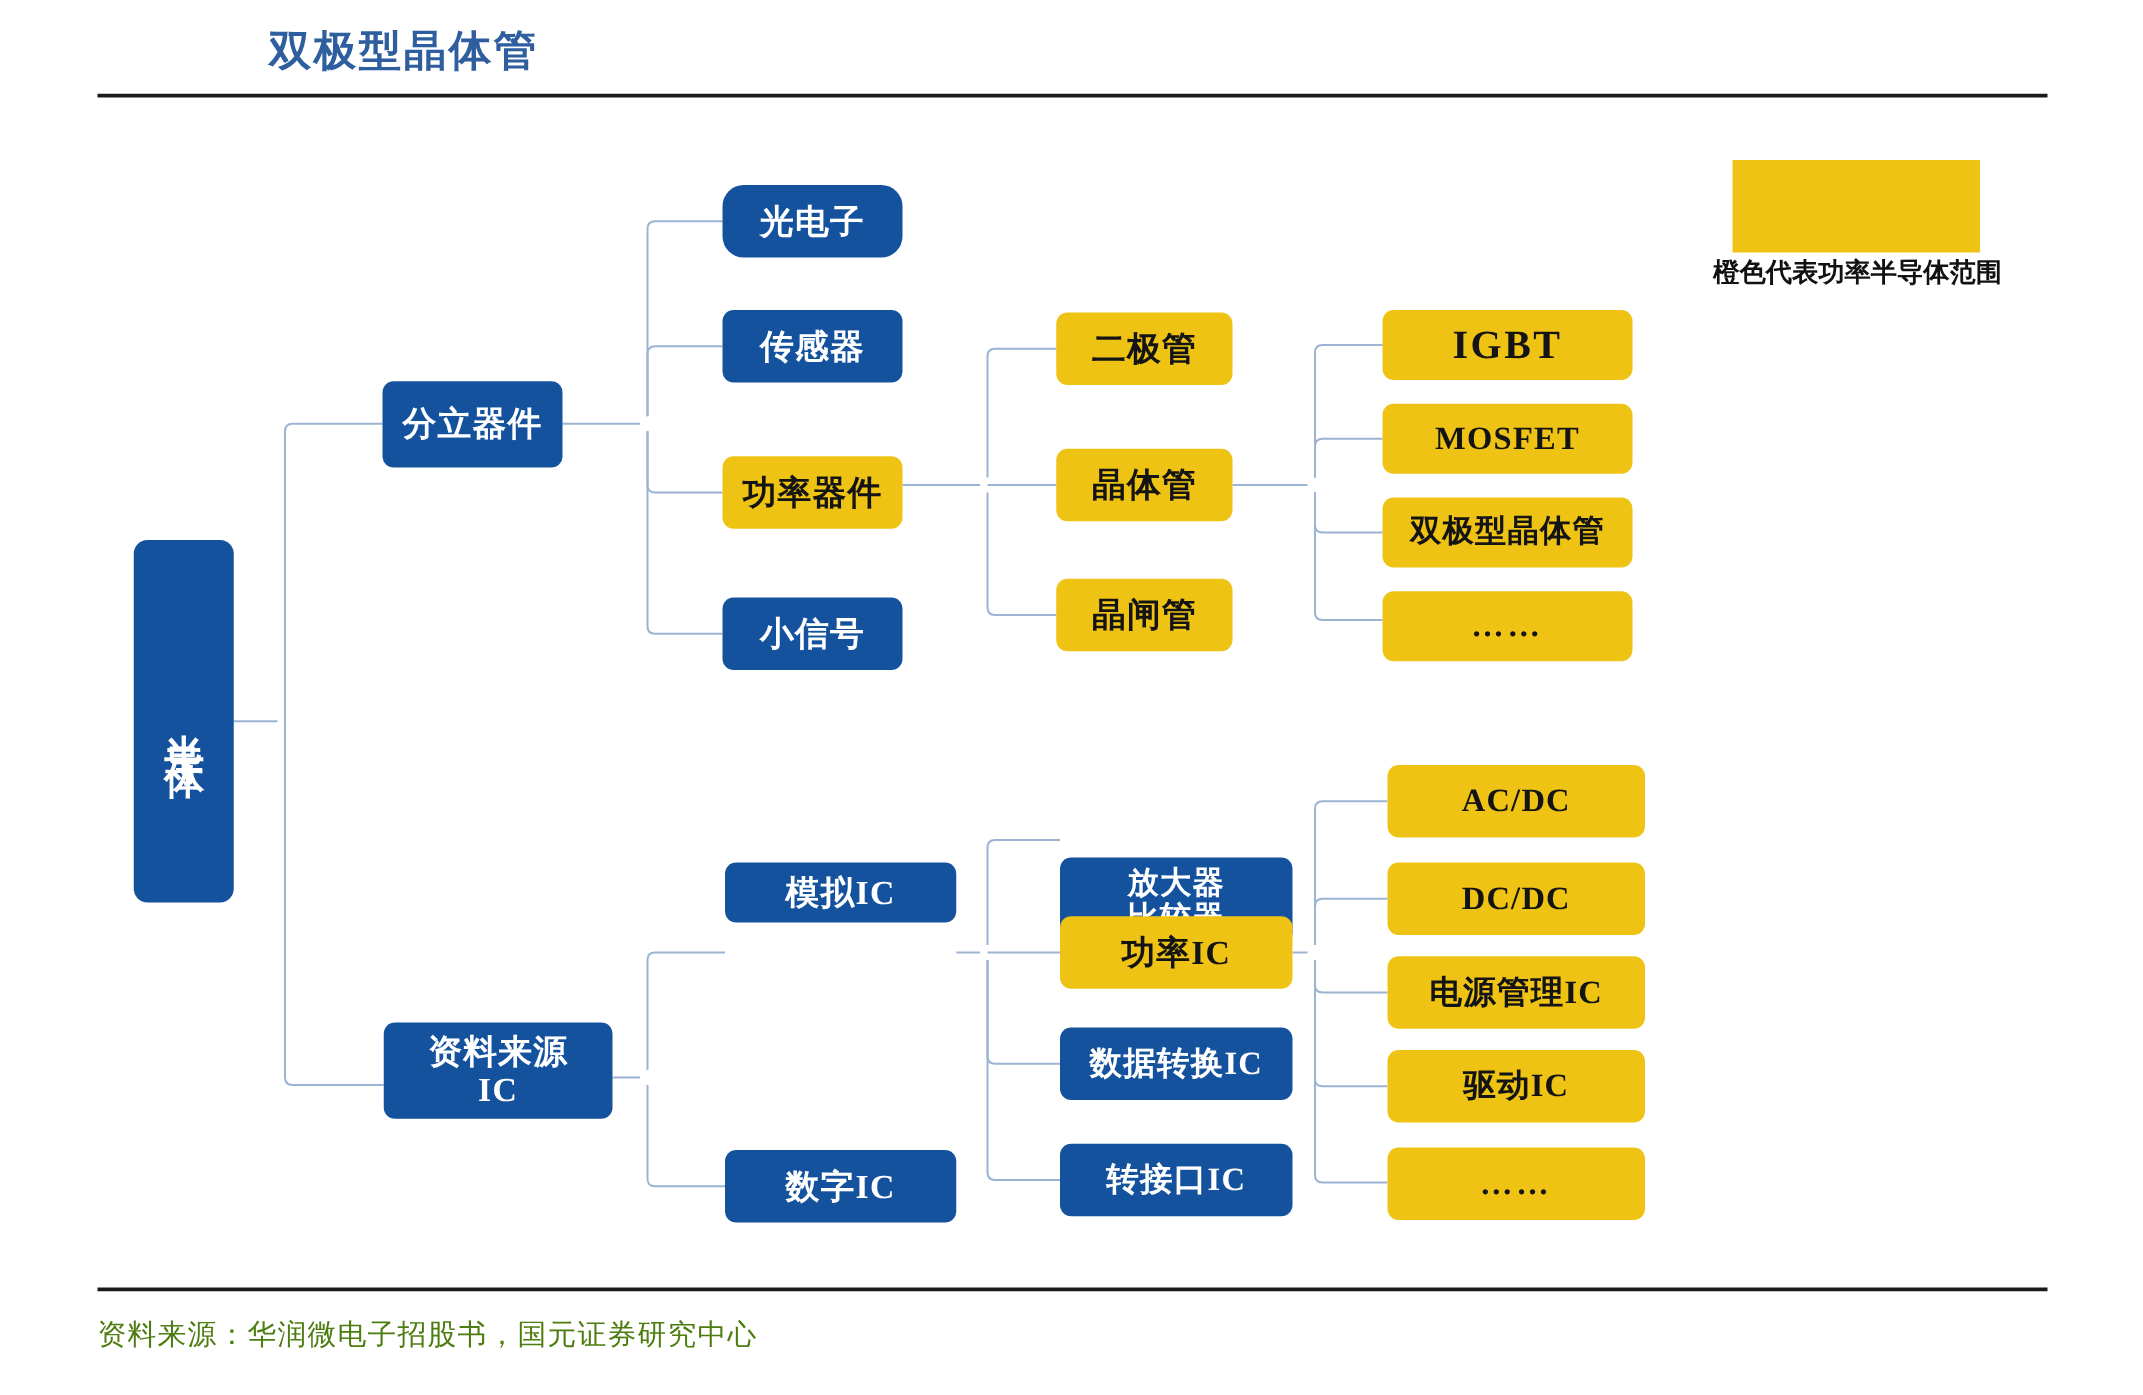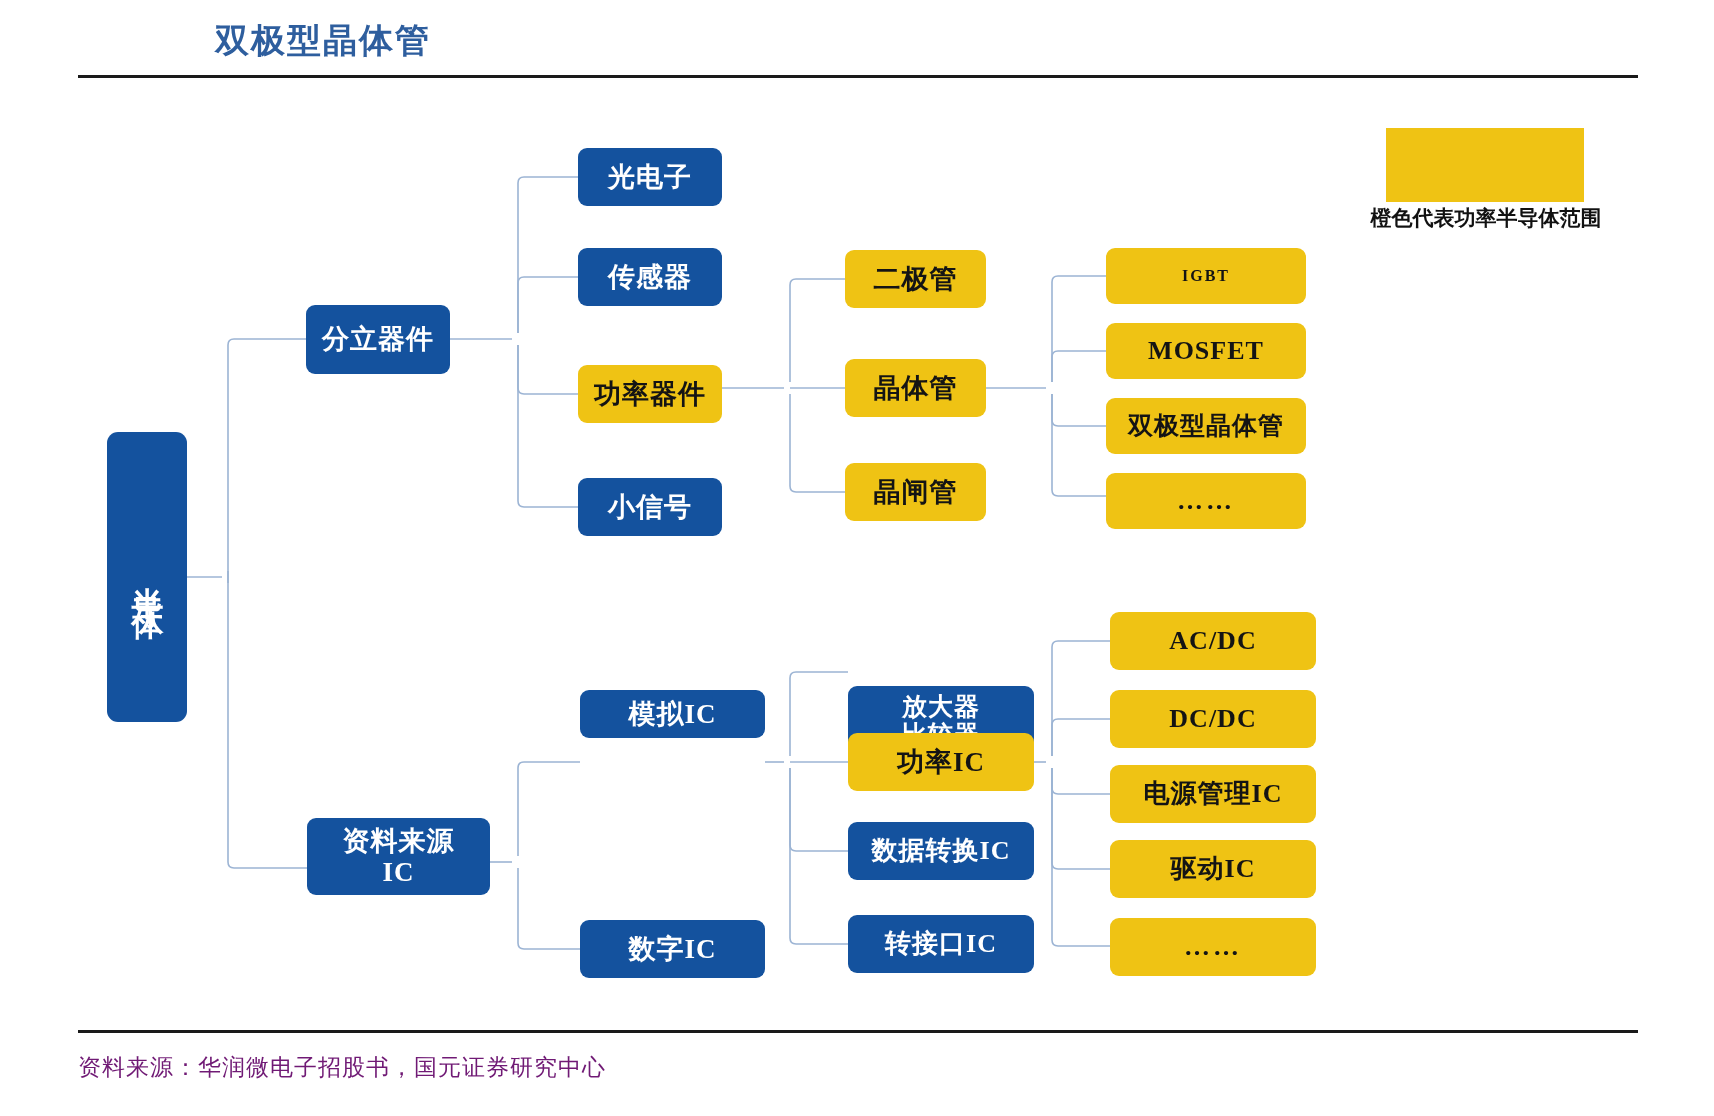--- a/index.html
+++ b/index.html
@@ -20,21 +20,21 @@
     position:absolute;left:78px;top:75px;width:1560px;height:3px;
     background:#1a1a1a;
   }
   .rule-bottom{
     position:absolute;left:78px;top:1030px;width:1560px;height:3px;
     background:#1a1a1a;
   }
   .source{
     position:absolute;left:78px;top:1052px;
     font-family:"Liberation Serif","DejaVu Serif",serif;
-    font-size:23px;color:#701a75;letter-spacing:1px;white-space:nowrap;
+    font-size:23px;color:#4d7c0f;letter-spacing:1px;white-space:nowrap;
   }
 
   
   #links{position:absolute;left:0;top:0;width:1714px;height:1116px;}
   #links path{fill:none;stroke:#9CB4D4;stroke-width:1.6px;}
 
   
   .node{
     position:absolute;box-sizing:border-box;
     display:flex;align-items:center;justify-content:center;
@@ -112,21 +112,21 @@
     <path d="M1052,768 L1052,940 Q1052,946 1058,946 L1110,946"></path>
   </svg>
 
   <div class="node blue root" style="left:107px;top:432px;width:80px;height:290px;font-size:32px;">半导体</div>
 
   <div class="node blue" style="left:306px;top:305px;width:144px;height:69px;font-size:27px;">分立器件</div>
 
   <div class="node blue" style="left:307px;top:818px;width:183px;height:77px;font-size:27px;">资料来源
 IC</div>
 
-  <div class="node blue" style="left:578px;top:148px;width:144px;height:58px;font-size:27px;">光电子</div>
+  <div class="node blue" style="left:578px;top:148px;width:144px;height:58px;font-size:27px;border-radius:17px;">光电子</div>
 
   <div class="node blue" style="left:578px;top:248px;width:144px;height:58px;font-size:27px;">传感器</div>
 
   <div class="node yellow" style="left:578px;top:365px;width:144px;height:58px;font-size:27px;">功率器件</div>
 
   <div class="node blue" style="left:578px;top:478px;width:144px;height:58px;font-size:27px;">小信号</div>
 
   <div class="node blue" style="left:580px;top:690px;width:185px;height:48px;font-size:27px;">模拟IC</div>
 
   <div class="node blue" style="left:580px;top:920px;width:185px;height:58px;font-size:27px;">数字IC</div>
@@ -139,21 +139,21 @@
 
   <div class="node blue" style="left:848px;top:638px;width:186px;height:69px;font-size:25px;margin-top:48px;">放大器
 比较器</div>
 
   <div class="node yellow" style="left:848px;top:733px;width:186px;height:58px;font-size:27px;">功率IC</div>
 
   <div class="node blue" style="left:848px;top:822px;width:186px;height:58px;font-size:26px;">数据转换IC</div>
 
   <div class="node blue" style="left:848px;top:915px;width:186px;height:58px;font-size:26px;">转接口IC</div>
 
-  <div class="node yellow" style="left:1106px;top:248px;width:200px;height:56px;font-size:16px;letter-spacing:2px;">IGBT</div>
+  <div class="node yellow" style="left:1106px;top:248px;width:200px;height:56px;font-size:32px;letter-spacing:2px;">IGBT</div>
 
   <div class="node yellow" style="left:1106px;top:323px;width:200px;height:56px;font-size:26px;letter-spacing:1px;">MOSFET</div>
 
   <div class="node yellow" style="left:1106px;top:398px;width:200px;height:56px;font-size:25px;">双极型晶体管</div>
 
   <div class="node yellow" style="left:1106px;top:473px;width:200px;height:56px;font-size:26px;letter-spacing:3px;">……</div>
 
   <div class="node yellow" style="left:1110px;top:612px;width:206px;height:58px;font-size:26px;letter-spacing:1px;">AC/DC</div>
 
   <div class="node yellow" style="left:1110px;top:690px;width:206px;height:58px;font-size:26px;letter-spacing:1px;">DC/DC</div>

